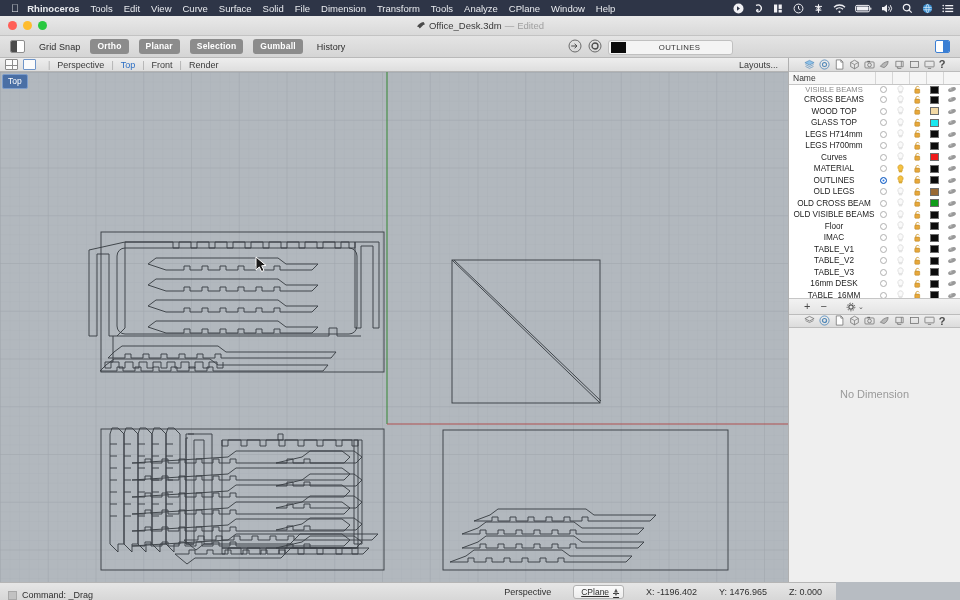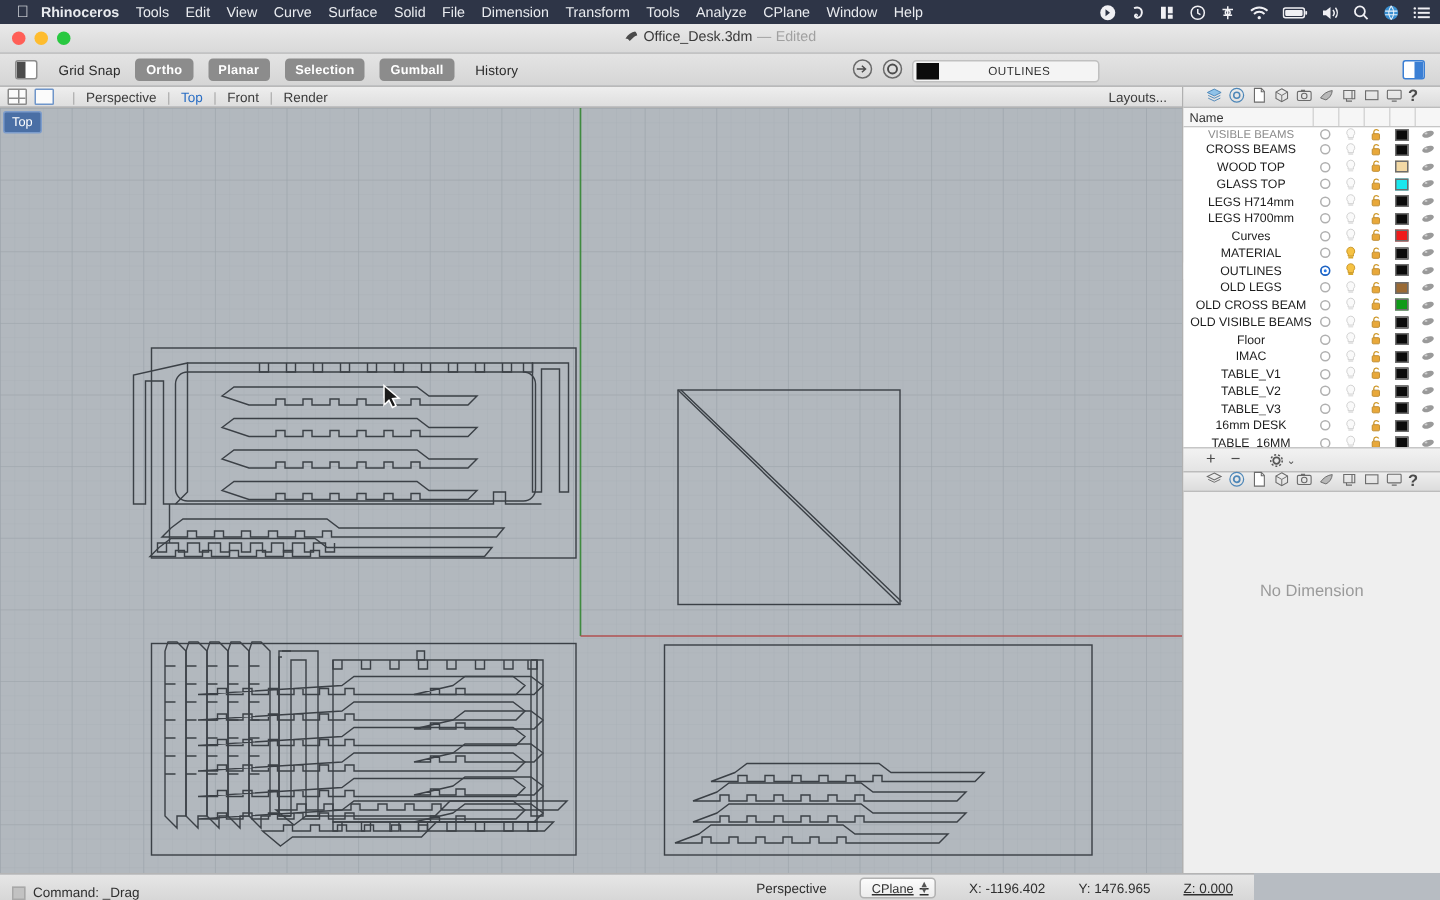--- a/index.html
+++ b/index.html
@@ -1113,17 +1113,17 @@
       <span>Perspective</span>
       <span class="cplane-sel">
         <span>CPlane</span>
         <span class="stepper">
             <span>▲</span>
             <span>▼</span>
           </span>
       </span>
       <span>X: -1196.402</span>
       <span>Y: 1476.965</span>
-      <span style="margin-right:14px;text-decoration:underline;">Z: 0.000</span>
+      <span style="margin-right:14px;">Z: 0.000</span>
     </span>
   </div>
 
 </div>
 
 </body></html>

